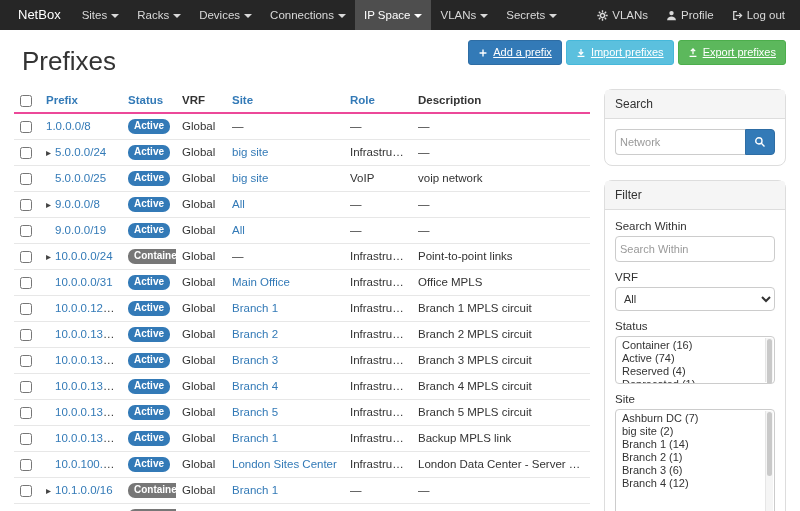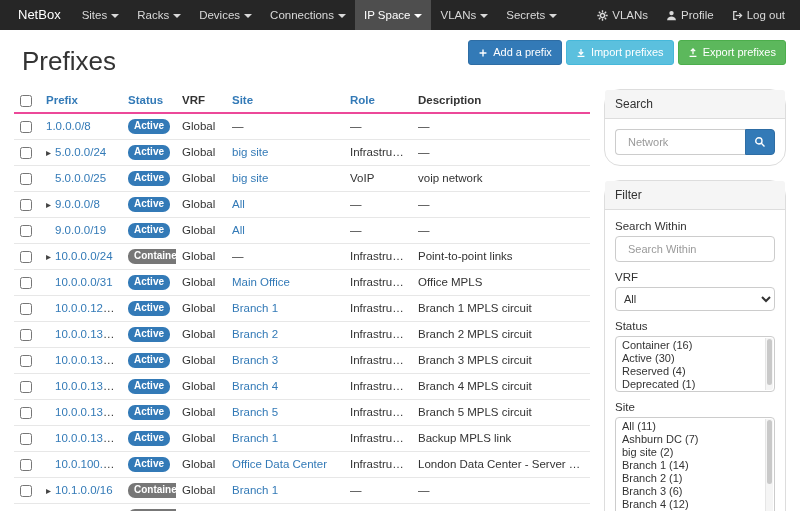--- a/index.html
+++ b/index.html
@@ -19,21 +19,21 @@
   .nav-item.active { background: #4e4e4e; color: #fff; }
   .caret { display: inline-block; border-top: 4px solid; border-left: 4px solid transparent; border-right: 4px solid transparent; margin-top: 1px; }
   .nav-right { margin-left: auto; display: flex; }
   .icon { display: block; }
 
   
   .content { padding: 8px 14px 0 14px; }
   .header-row { display: flex; align-items: flex-start; }
   .page-title { font-size: 26px; font-weight: 400; color: #333; margin: 8px 0 12px 8px; }
   .actions { margin-left: auto; display: flex; gap: 4px; margin-top: 2px; }
-  .btn { display: inline-flex; align-items: center; gap: 5px; font-family: inherit; font-size: 11px; color: #fff; padding: 5px 9px; border-radius: 3px; border: 1px solid transparent; cursor: pointer; line-height: 1.2; }
+  .btn { display: inline-flex; align-items: center; gap: 5px; font-family: inherit; font-size: 11px; color: #fff; padding: 5px 9px; border-radius: 3px; border: 1px solid transparent; cursor: pointer; line-height: 1.2; text-decoration: underline; }
   .btn-primary { background: #337ab7; border-color: #2e6da4; }
   .btn-info { background: #5bc0de; border-color: #46b8da; }
   .btn-success { background: #5cb85c; border-color: #4cae4c; }
 
   
   .main-row { display: flex; align-items: flex-start; }
   .main-col { flex: 1; min-width: 0; }
   .sidebar { width: 182px; margin-left: 14px; flex: none; }
 
   
@@ -41,35 +41,35 @@
   .prefix-table th { text-align: left; font-size: 11.5px; font-weight: bold; padding: 5px 6px; border-bottom: 2px solid #ec4899; color: #333; white-space: nowrap; }
   .prefix-table th.sortable { color: #337ab7; cursor: pointer; }
   .prefix-table td { font-size: 11.5px; padding: 5px 6px; border-bottom: 1px solid #e7e7e7; white-space: nowrap; overflow: hidden; text-overflow: ellipsis; }
   .cb-cell { width: 26px; }
   input[type="checkbox"] { width: 12px; height: 12px; margin: 0; vertical-align: middle; cursor: pointer; }
   .link { color: #337ab7; cursor: pointer; }
   .badge { display: inline-block; font-size: 10px; font-weight: bold; color: #fff; padding: 2px 6px 3px 6px; border-radius: 7px; line-height: 1; }
   .expand-arrow { color: #444; margin-right: 4px; font-size: 10px; cursor: pointer; }
 
   
-  .panel { border: 1px solid #ddd; border-radius: 16px; margin-bottom: 14px; background: #fff; }
+  .panel { border: 1px solid #ddd; border-radius: 8px; margin-bottom: 14px; background: #fff; }
   .panel-heading { background: #f5f5f5; border-bottom: 1px solid #ddd; padding: 7px 10px; font-size: 12px; color: #333; border-radius: 3px 3px 0 0; }
   .panel-body { padding: 10px; }
   .input-group { display: flex; }
-  .form-input { width: 100%; height: 26px; border: 1px solid #ccc; border-radius: 4px; padding: 0 12px; font-size: 11px; font-family: inherit; color: #333; }
+  .form-input { width: 100%; height: 26px; border: 1px solid #ccc; border-radius: 4px; padding: 0 4px; font-size: 11px; font-family: inherit; color: #333; }
   .form-input::placeholder { color: #9a9a9a; }
   .input-group .form-input { flex: 1; min-width: 0; border-radius: 4px 0 0 4px; border-right: none; }
   .search-btn { width: 30px; height: 26px; background: #337ab7; border: 1px solid #2e6da4; border-radius: 0 4px 4px 0; display: flex; align-items: center; justify-content: center; cursor: pointer; flex: none; }
   .filter-label { display: block; margin: 9px 0 4px 0; font-size: 11.5px; color: #333; }
   .filter-label.first { margin-top: 0; }
   select.form-select { width: 100%; height: 24px; border: 1px solid #ccc; border-radius: 4px; font-size: 11px; font-family: inherit; background: #fff; color: #333; padding: 0 4px; }
   .listbox { position: relative; border: 1px solid #ccc; border-radius: 4px; overflow: hidden; background: #fff; }
   .listbox .opts { padding: 2px 9px 2px 0; }
   .ms-option { font-size: 11px; line-height: 13px; padding: 0 6px; white-space: nowrap; overflow: hidden; cursor: default; }
-  .h-status { height: 56px; }
+  .h-status { height: 48px; }
   .h-site { height: 110px; }
   .sb-track { position: absolute; top: 1px; right: 1px; bottom: 1px; width: 8px; background: #f5f5f5; border-left: 1px solid #e6e6e6; border-radius: 0 3px 3px 0; }
   .sb-thumb { position: absolute; left: 1px; right: 1px; background: #c9c9c9; border-radius: 3px; }
 </style>
 </head>
 <body>
 
 <div class="navbar">
   <a class="brand">NetBox</a>
   <div class="nav-items">
@@ -302,21 +302,21 @@
               <td>Global</td>
               <td><a class="link">Branch 1</a></td>
               <td>Infrastructure</td>
               <td>Backup MPLS link</td>
             </tr>
             <tr>
               <td class="cb-cell"><input type="checkbox" style=""></td>
               <td><span style="padding-left: 9px;"><a class="link">10.0.100.0/24</a></span></td>
               <td><span class="badge" style="background: rgb(51, 122, 183);">Active</span></td>
               <td>Global</td>
-              <td><a class="link">Office Data Center</a></td>
+              <td><a class="link">London Sites Center</a></td>
               <td>Infrastructure</td>
               <td>London Data Center - Server Network</td>
             </tr>
             <tr>
               <td class="cb-cell"><input type="checkbox" style=""></td>
               <td><span style="padding-left: 0px;"><span class="expand-arrow">▸</span><a class="link">10.1.0.0/16</a></span></td>
               <td><span class="badge" style="background: rgb(119, 119, 119);">Container</span></td>
               <td>Global</td>
               <td><a class="link">Branch 1</a></td>
               <td>—</td>
@@ -361,33 +361,32 @@
 
           <label class="filter-label">VRF</label>
           <select class="form-select">
             <option>All</option>
           </select>
 
           <label class="filter-label">Status</label>
           <div class="listbox h-status">
             <div class="opts">
                 <div class="ms-option">Container (16)</div>
-                <div class="ms-option">Active (30)</div>
+                <div class="ms-option">Active (74)</div>
                 <div class="ms-option">Reserved (4)</div>
                 <div class="ms-option">Deprecated (1)</div>
               </div>
             <div class="sb-track">
               <div class="sb-thumb" style="top:1px;height:46px"></div>
             </div>
           </div>
 
           <label class="filter-label">Site</label>
           <div class="listbox h-site">
             <div class="opts">
-                <div class="ms-option">All (11)</div>
                 <div class="ms-option">Ashburn DC (7)</div>
                 <div class="ms-option">big site (2)</div>
                 <div class="ms-option">Branch 1 (14)</div>
                 <div class="ms-option">Branch 2 (1)</div>
                 <div class="ms-option">Branch 3 (6)</div>
                 <div class="ms-option">Branch 4 (12)</div>
               </div>
             <div class="sb-track">
               <div class="sb-thumb" style="top:1px;height:64px"></div>
             </div>

